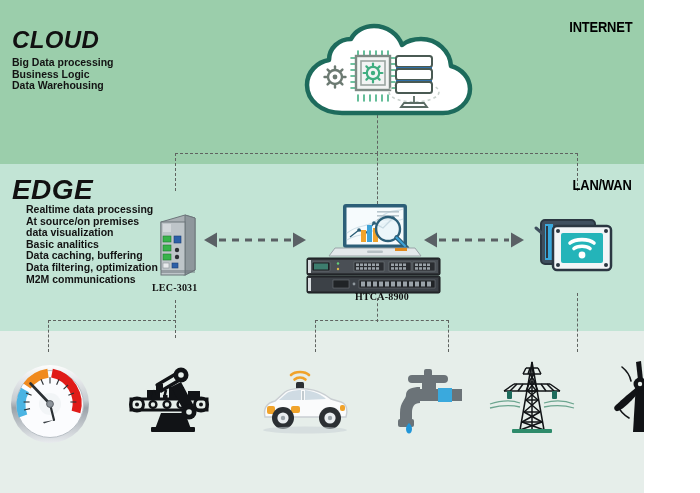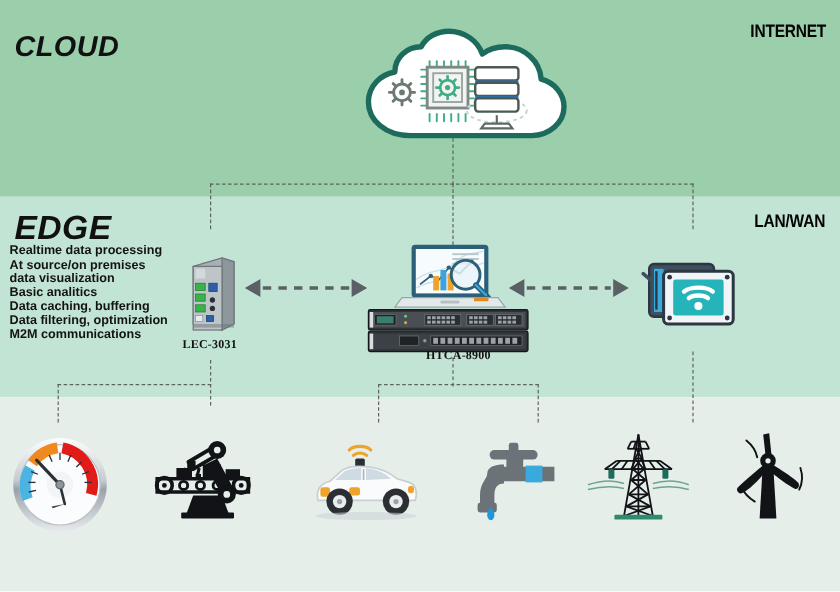--- a/index.html
+++ b/index.html
@@ -4,21 +4,21 @@
 <style>
   * { box-sizing: border-box; margin: 0; padding: 0; }
   html, body {
     width: 700px; height: 493px;
     background: #ffffff;
     font-family: "Liberation Sans", sans-serif;
     overflow: hidden;
   }
   #stage {
     position: relative;
-    width: 700px; height: 493px;
+    width: 644px; height: 493px;
     overflow: hidden;
     text-decoration: underline;
   }
 
   
   .band { position: absolute; left: 0; width: 700px; }
   #band-cloud   { top: 0;     height: 164px; background: #9bceab; }
   #band-edge    { top: 164px; height: 167px; background: #c2e4d5; }
   #band-sensors { top: 331px; height: 162px; background: #e6eeea; }
 
@@ -37,21 +37,21 @@
 
   .zone-sub {
     position: absolute;
     font-size: 10.5px;
     font-weight: bold;
     color: #131313;
     line-height: 11.6px;
     white-space: nowrap;
   }
   #sub-cloud { left: 12px; top: 57px; }
-  #sub-edge  { left: 8px; top: 204px; }
+  #sub-edge  { left: 26px; top: 204px; }
 
   .corner-label {
     position: absolute;
     font-family: "Liberation Sans", sans-serif;
     font-weight: bold;
     font-size: 15px;
     color: #000;
     letter-spacing: -0.2px;
     transform: scaleX(0.86);
     transform-origin: left center;
@@ -114,20 +114,23 @@
   <div class="vline" style="left:48px; top:320px; height:32px;"></div>
 
   <div class="vline" style="left:377px; top:298px; height:24px;"></div>
   <div class="hline" style="left:315px; top:320px; width:134px;"></div>
   <div class="vline" style="left:315px; top:320px; height:32px;"></div>
   <div class="vline" style="left:448px; top:320px; height:32px;"></div>
 
   <div class="vline" style="left:577px; top:293px; height:59px;"></div>
 
   <div class="zone-title" id="title-cloud">CLOUD</div>
+  <div class="zone-sub" id="sub-cloud" style="white-space:pre;">Big Data processing
+Business Logic
+Data Warehousing</div>
   <div class="corner-label" id="label-internet">INTERNET</div>
 
   <div class="art" style="left:295px; top:25px;">
     <svg width="180" height="92" viewBox="0 0 180 92">
       <path d="M47,88 C26,88 12,75 12,60 C12,47 22,37 34,35 C34,23 44,14 56,14
                C60,6 69,1 79,1 C92,1 103,9 107,20 C112,16 119,14 126,14
                C142,14 155,26 156,41 C167,44 175,53 175,64 C175,77 163,88 148,88 Z" fill="#ffffff" stroke="#1d6b5c" stroke-width="4.5" stroke-linejoin="round"></path>
 
       <g transform="translate(40,52)">
         <circle cx="0" cy="0" r="7" fill="none" stroke="#6c7a72" stroke-width="2.4"></circle>

